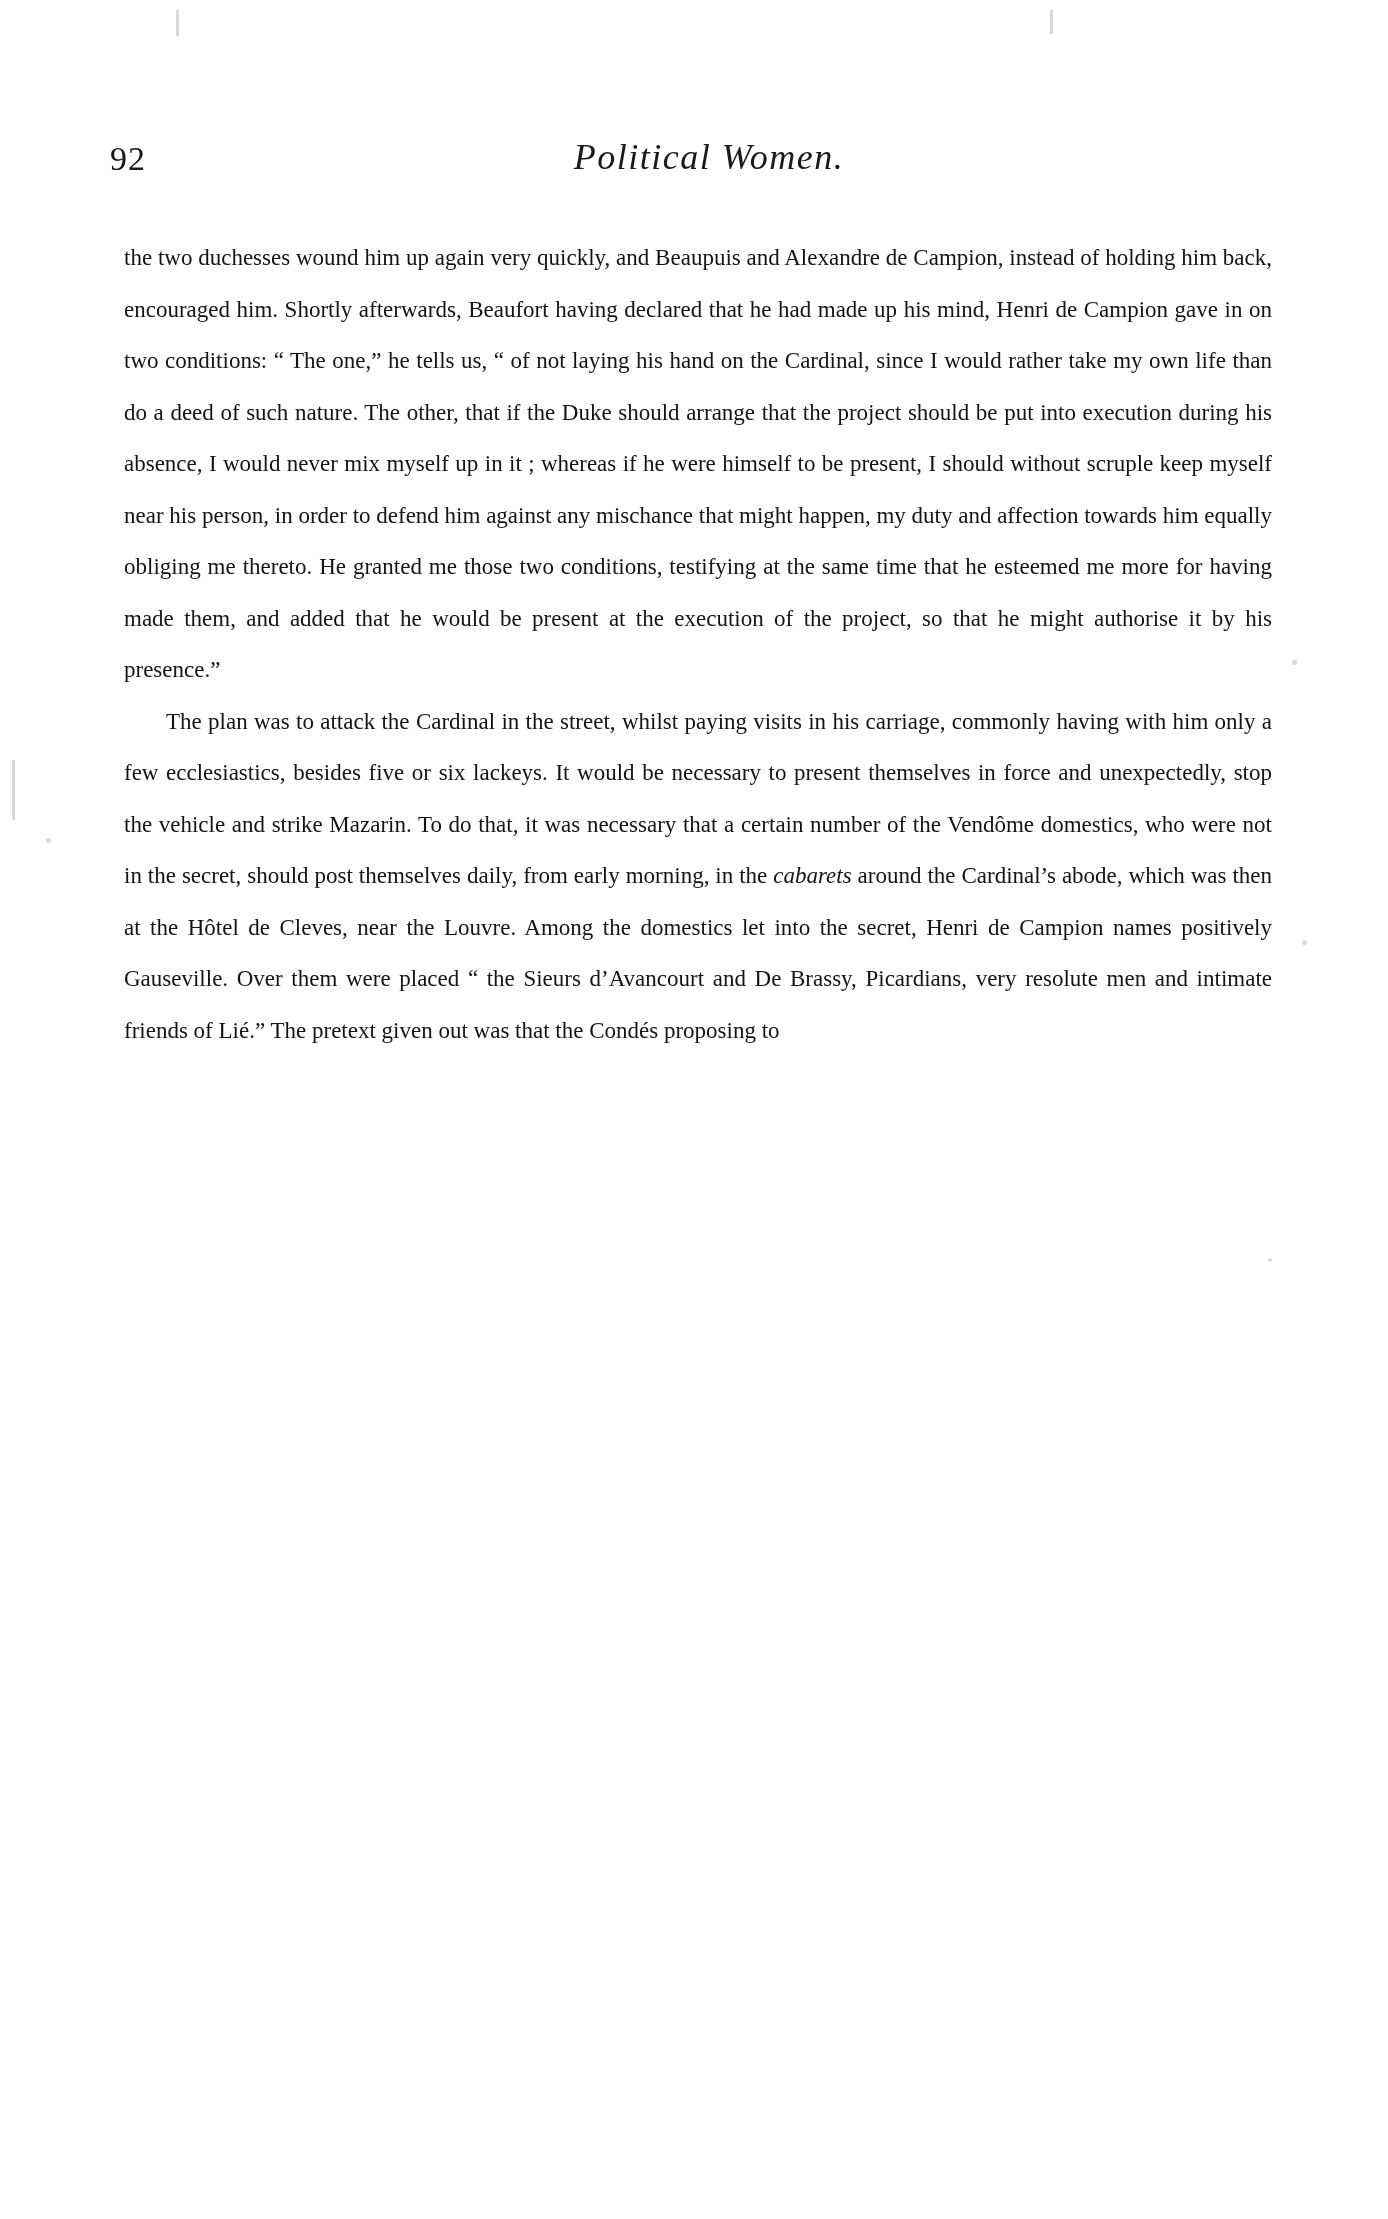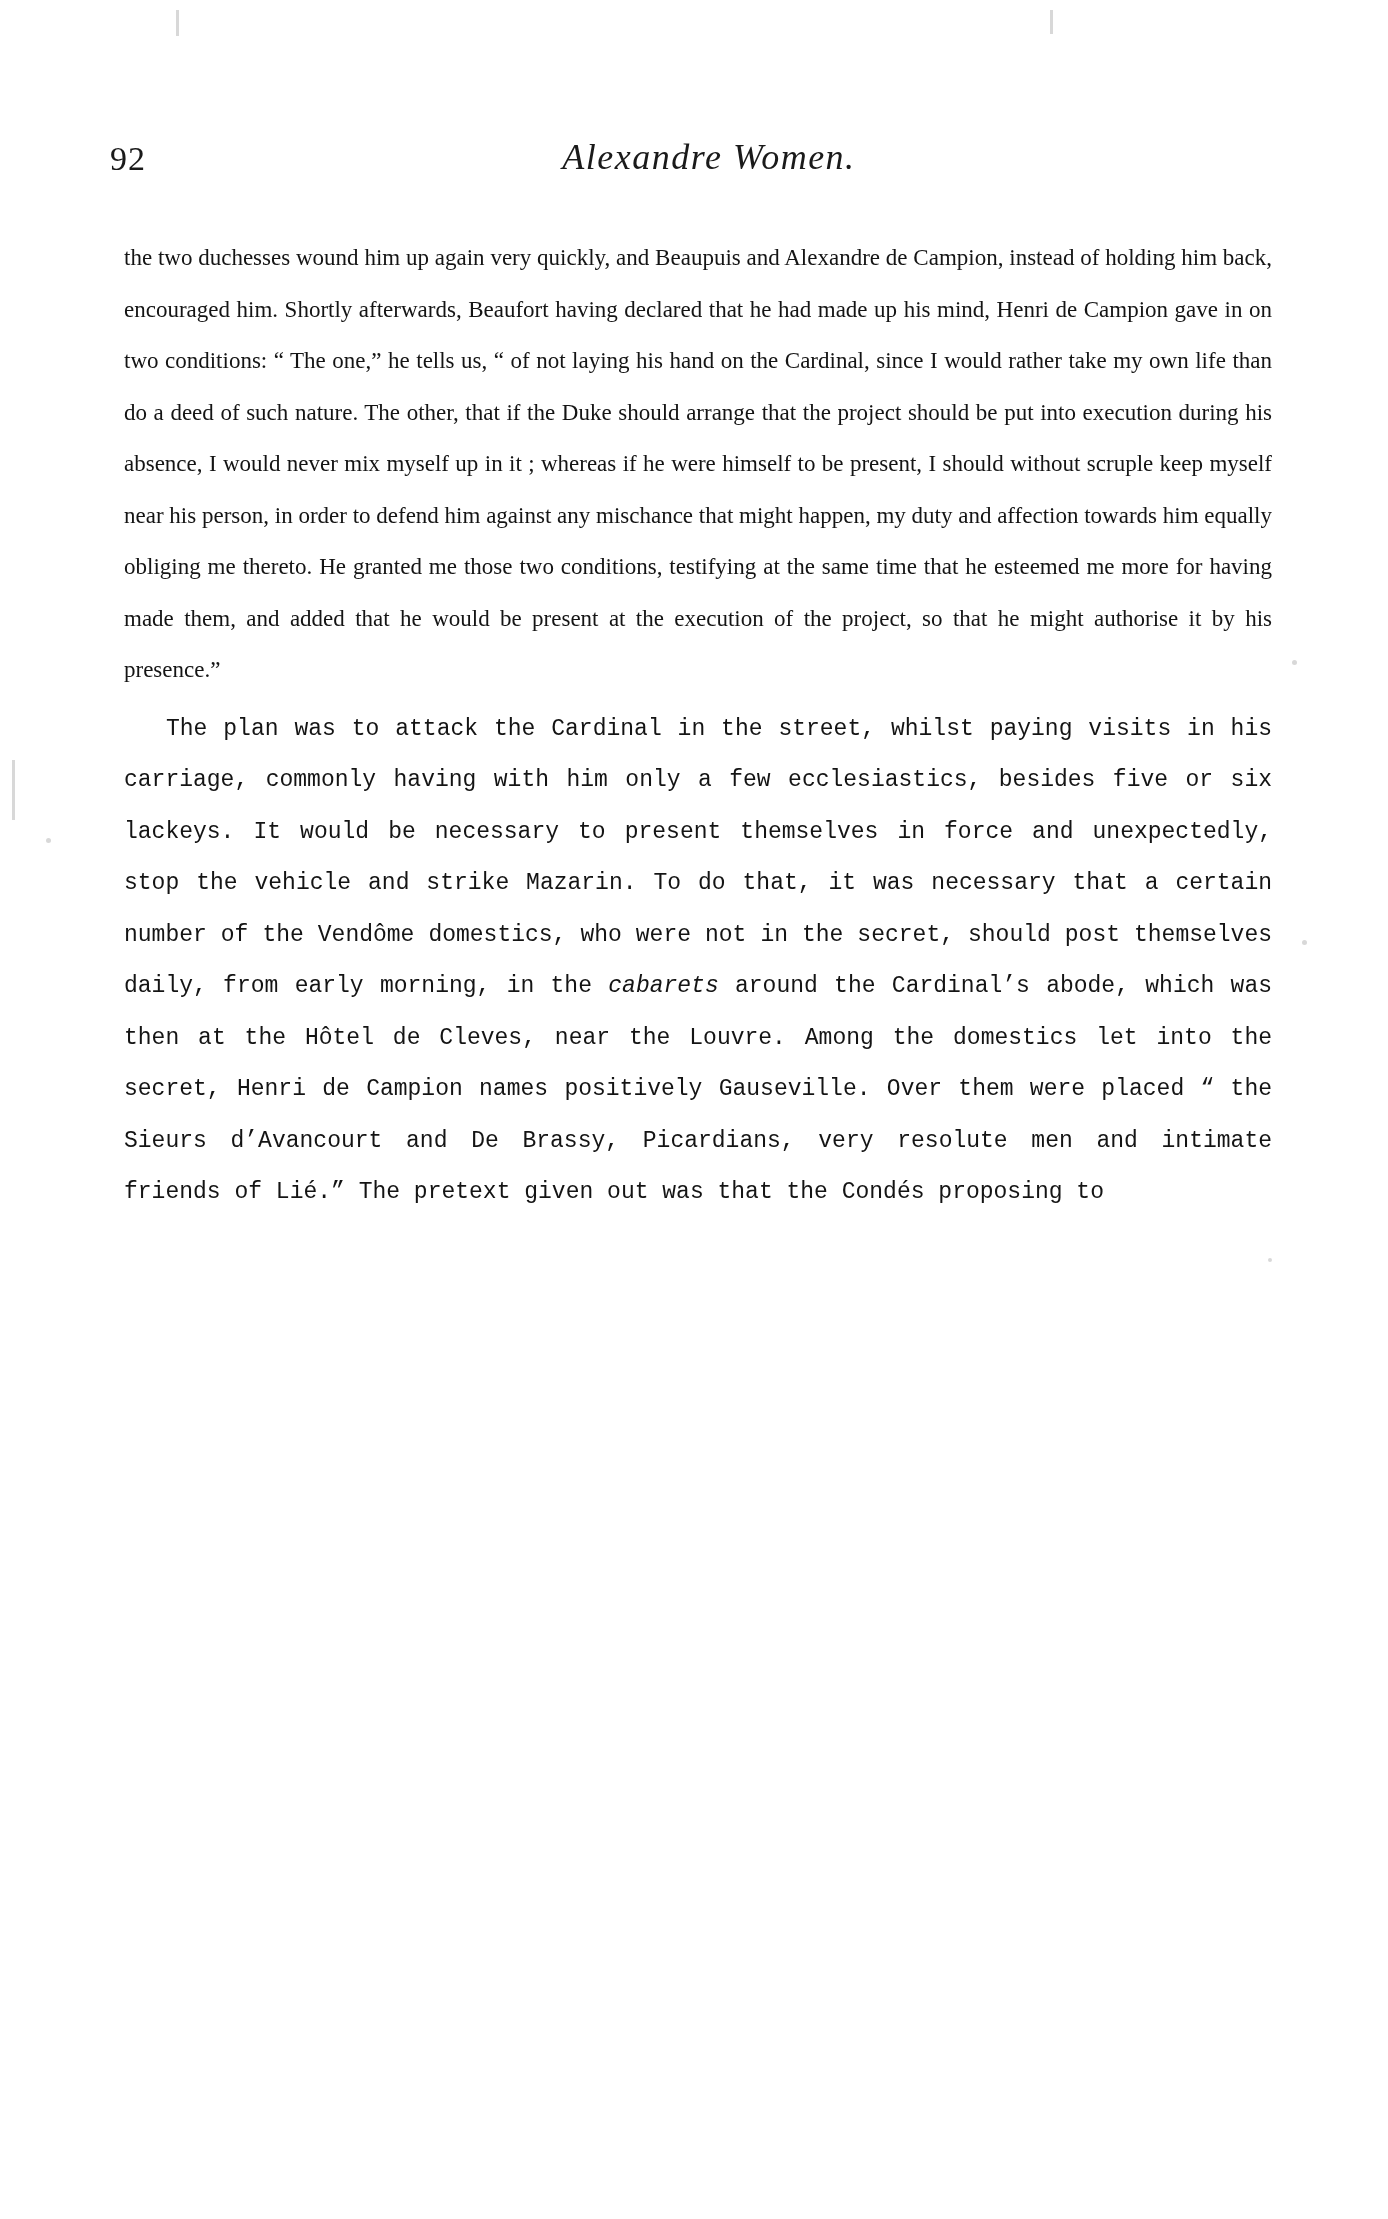--- a/index.html
+++ b/index.html
@@ -57,22 +57,21 @@
     text-justify: inter-word;
   }
   .body-text p {
     margin: 0;
     text-indent: 0;
   }
   .body-text p.indent {
     text-indent: 42px;
   }
   .body-text p + p {
-    margin-top: 8px;
-    font-family: Liberation Mono, monospace;
+    margin-top: 0;
   }
   .body-text i {
     font-style: italic;
   }
   
   .edge-mark {
     position: absolute;
     background: #d8d8d8;
   }
   .mark-top-left  { left: 176px;  top: 10px;  width: 3px; height: 26px; }
@@ -91,21 +90,21 @@
   <div class="edge-mark mark-top-left"></div>
   <div class="edge-mark mark-top-right"></div>
   <div class="edge-mark mark-left-bar"></div>
   <div class="edge-mark mark-dot-a"></div>
   <div class="edge-mark mark-dot-b"></div>
   <div class="edge-mark mark-dot-c"></div>
   <div class="edge-mark mark-dot-d"></div>
 
   <div class="header">
     <div class="folio">92</div>
-    <div class="running-title">Alexandre Women.</div>
+    <div class="running-title">Political Women.</div>
   </div>
 
   <div class="body-text">
       <p class="">the two duchesses wound him up again very quickly, and Beaupuis and Alexandre de Campion, instead of holding him back, encouraged him.  Shortly afterwards, Beaufort having declared that he had made up his mind, Henri de Campion gave in on two conditions: “ The one,” he tells us, “ of not laying his hand on the Cardinal, since I would rather take my own life than do a deed of such nature.  The other, that if the Duke should arrange that the project should be put into execution during his absence, I would never mix myself up in it ; whereas if he were himself to be present, I should without scruple keep myself near his person, in order to defend him against any mischance that might happen, my duty and affection towards him equally obliging me thereto.  He granted me those two conditions, testifying at the same time that he esteemed me more for having made them, and added that he would be present at the execution of the project, so that he might authorise it by his presence.”</p>
       <p class="indent">The plan was to attack the Cardinal in the street, whilst paying visits in his carriage, commonly having with him only a few ecclesiastics, besides five or six lackeys.  It would be necessary to present themselves in force and unexpectedly, stop the vehicle and strike Mazarin.  To do that, it was necessary that a certain number of the Vendôme domestics, who were not in the secret, should post themselves daily, from early morning, in the <i>cabarets</i> around the Cardinal’s abode, which was then at the Hôtel de Cleves, near the Louvre.  Among the domestics let into the secret, Henri de Campion names positively Gauseville.  Over them were placed “ the Sieurs d’Avancourt and De Brassy, Picardians, very resolute men and intimate friends of Lié.”  The pretext given out was that the Condés proposing to</p>
     </div>
 
 </div>
 
 </body></html>

